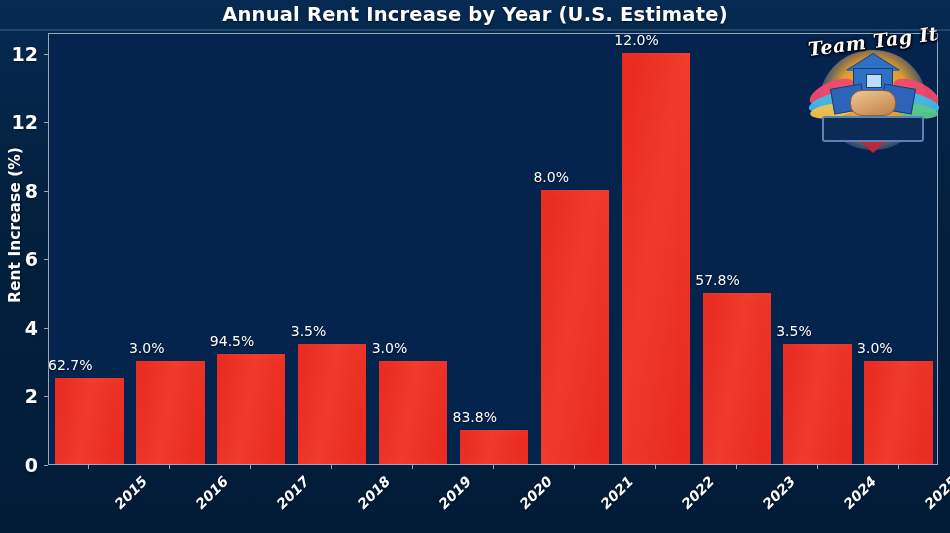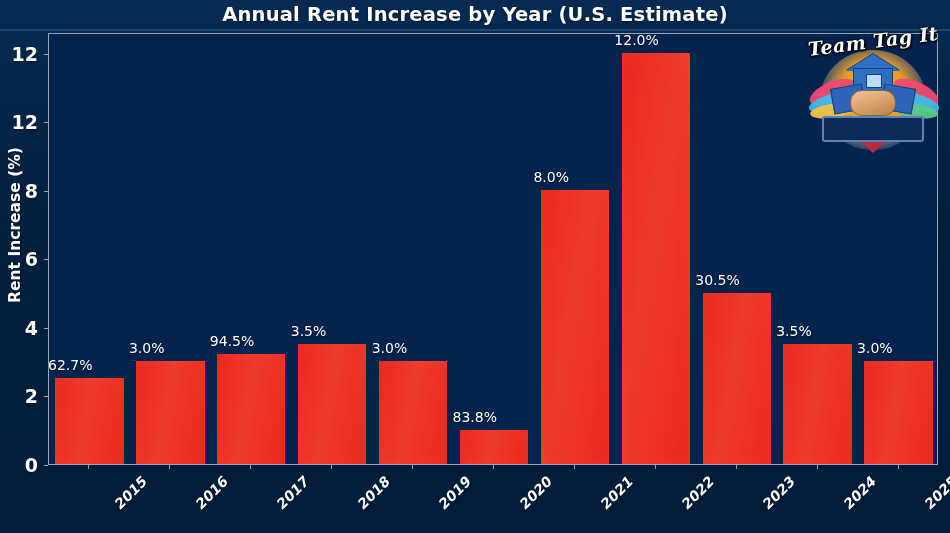--- a/index.html
+++ b/index.html
@@ -320,21 +320,21 @@
       <div class="tickmark" style="left: 412.091px;"></div>
       <div class="bar-value" style="left: 452.545px; width: 80.9091px; top: 424.714px;">83.8%</div>
       <div class="xtick-label" style="left: 505px; top: 473px;">2020</div>
       <div class="tickmark" style="left: 493px;"></div>
       <div class="bar-value" style="left: 533.455px; width: 80.9091px; top: 184.714px;">8.0%</div>
       <div class="xtick-label" style="left: 585.909px; top: 473px;">2021</div>
       <div class="tickmark" style="left: 573.909px;"></div>
       <div class="bar-value" style="left: 614.364px; width: 80.9091px; top: 47.5714px;">12.0%</div>
       <div class="xtick-label" style="left: 666.818px; top: 473px;">2022</div>
       <div class="tickmark" style="left: 654.818px;"></div>
-      <div class="bar-value" style="left: 695.273px; width: 80.9091px; top: 287.571px;">30.5%</div>
+      <div class="bar-value" style="left: 695.273px; width: 80.9091px; top: 287.571px;">57.8%</div>
       <div class="xtick-label" style="left: 747.727px; top: 473px;">2023</div>
       <div class="tickmark" style="left: 735.727px;"></div>
       <div class="bar-value" style="left: 776.182px; width: 80.9091px; top: 339px;">3.5%</div>
       <div class="xtick-label" style="left: 828.636px; top: 473px;">2024</div>
       <div class="tickmark" style="left: 816.636px;"></div>
       <div class="bar-value" style="left: 857.091px; width: 80.9091px; top: 356.143px;">3.0%</div>
       <div class="xtick-label" style="left: 909.545px; top: 473px;">2025</div>
       <div class="tickmark" style="left: 897.545px;"></div>
     </div>
 

